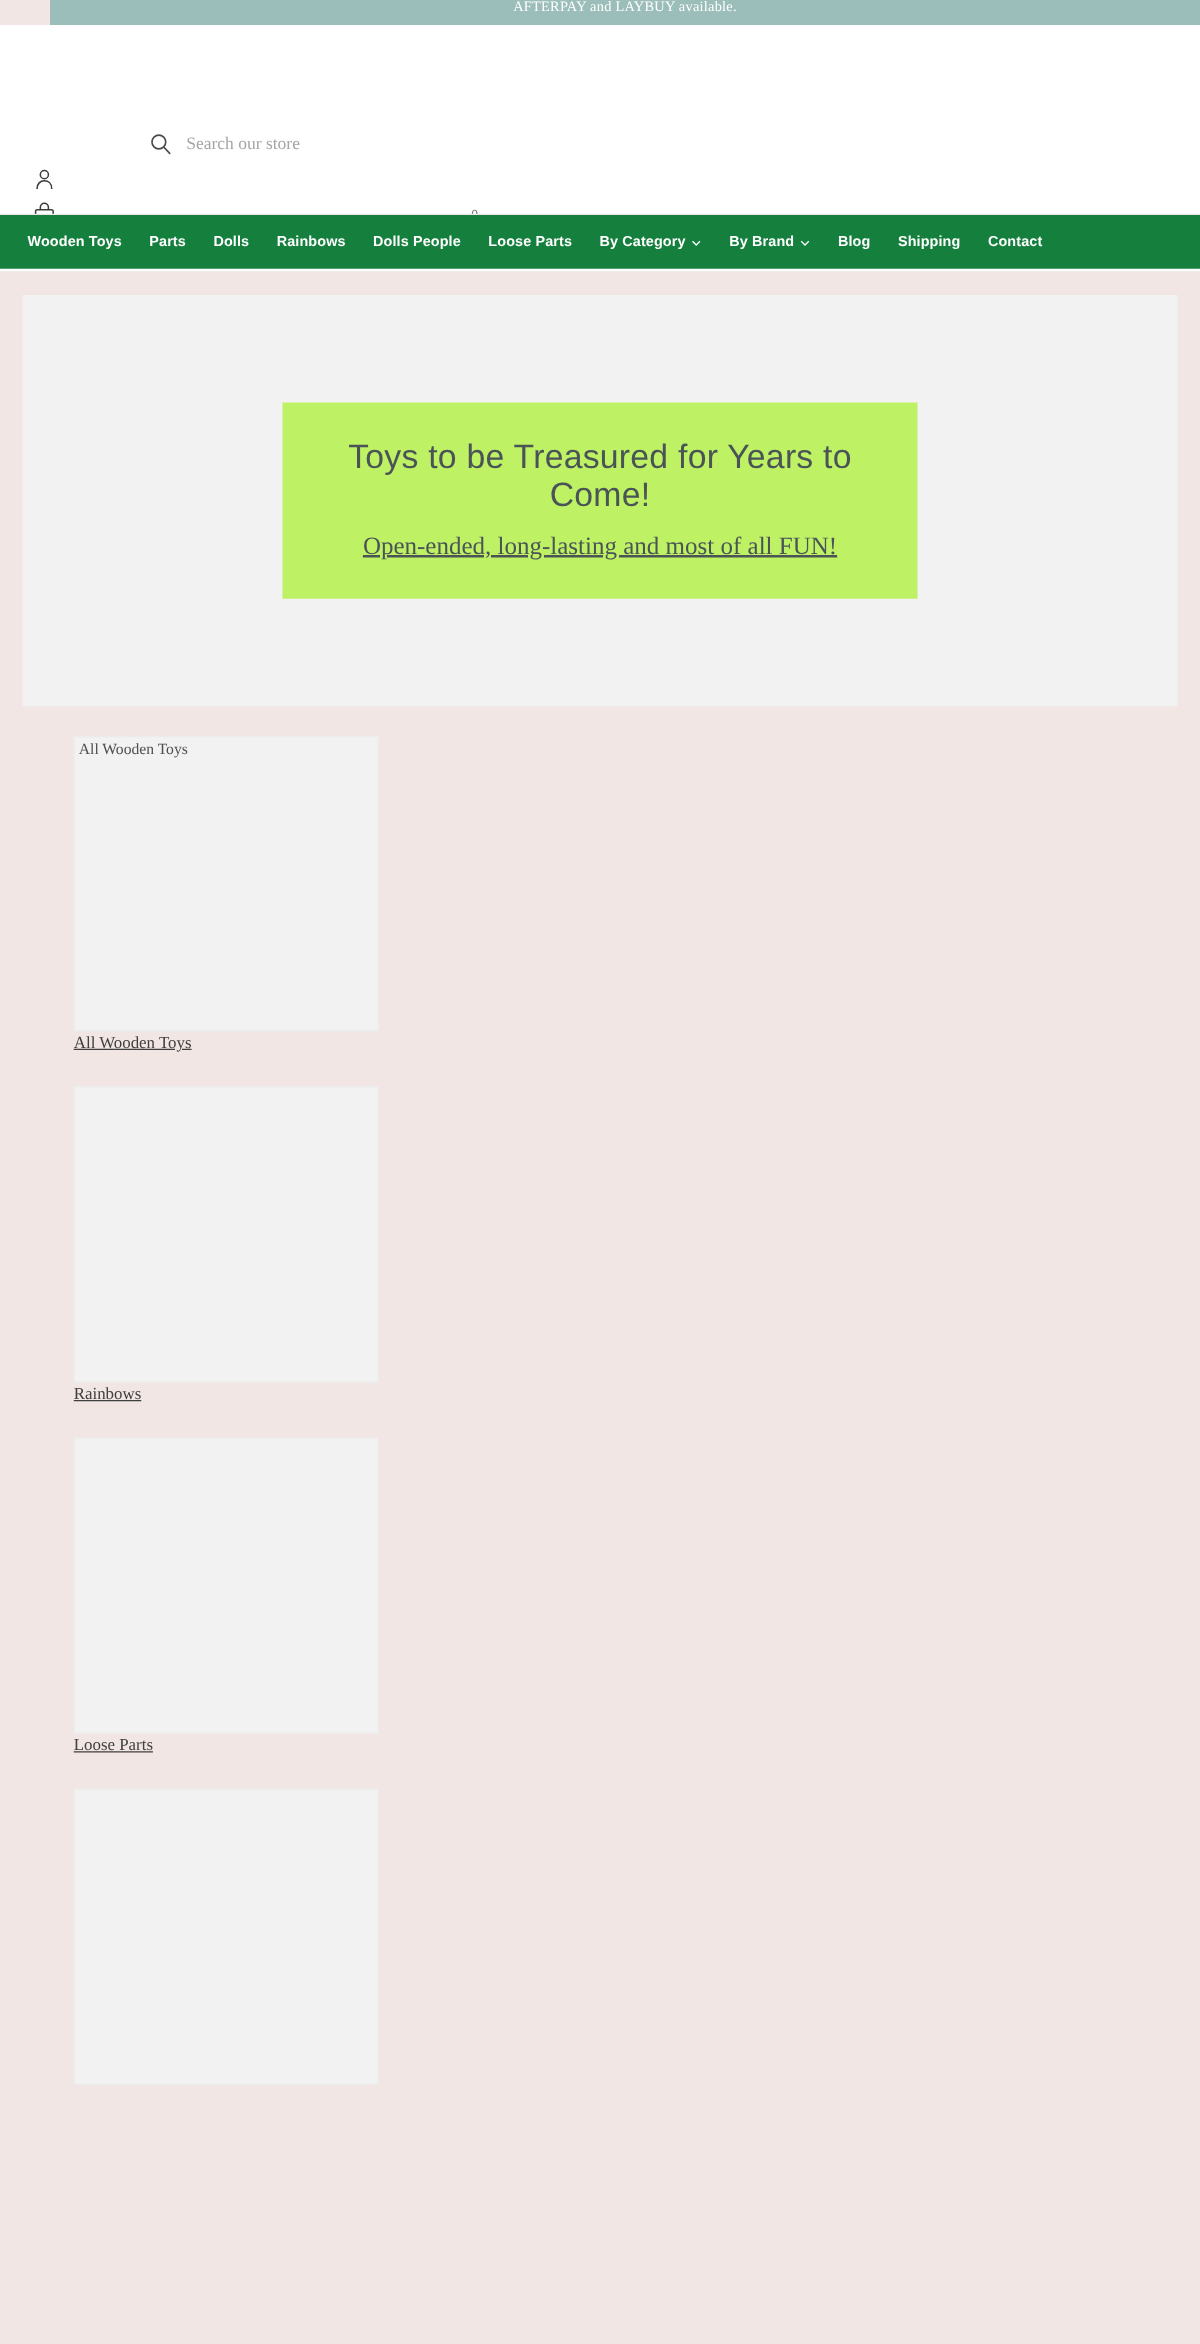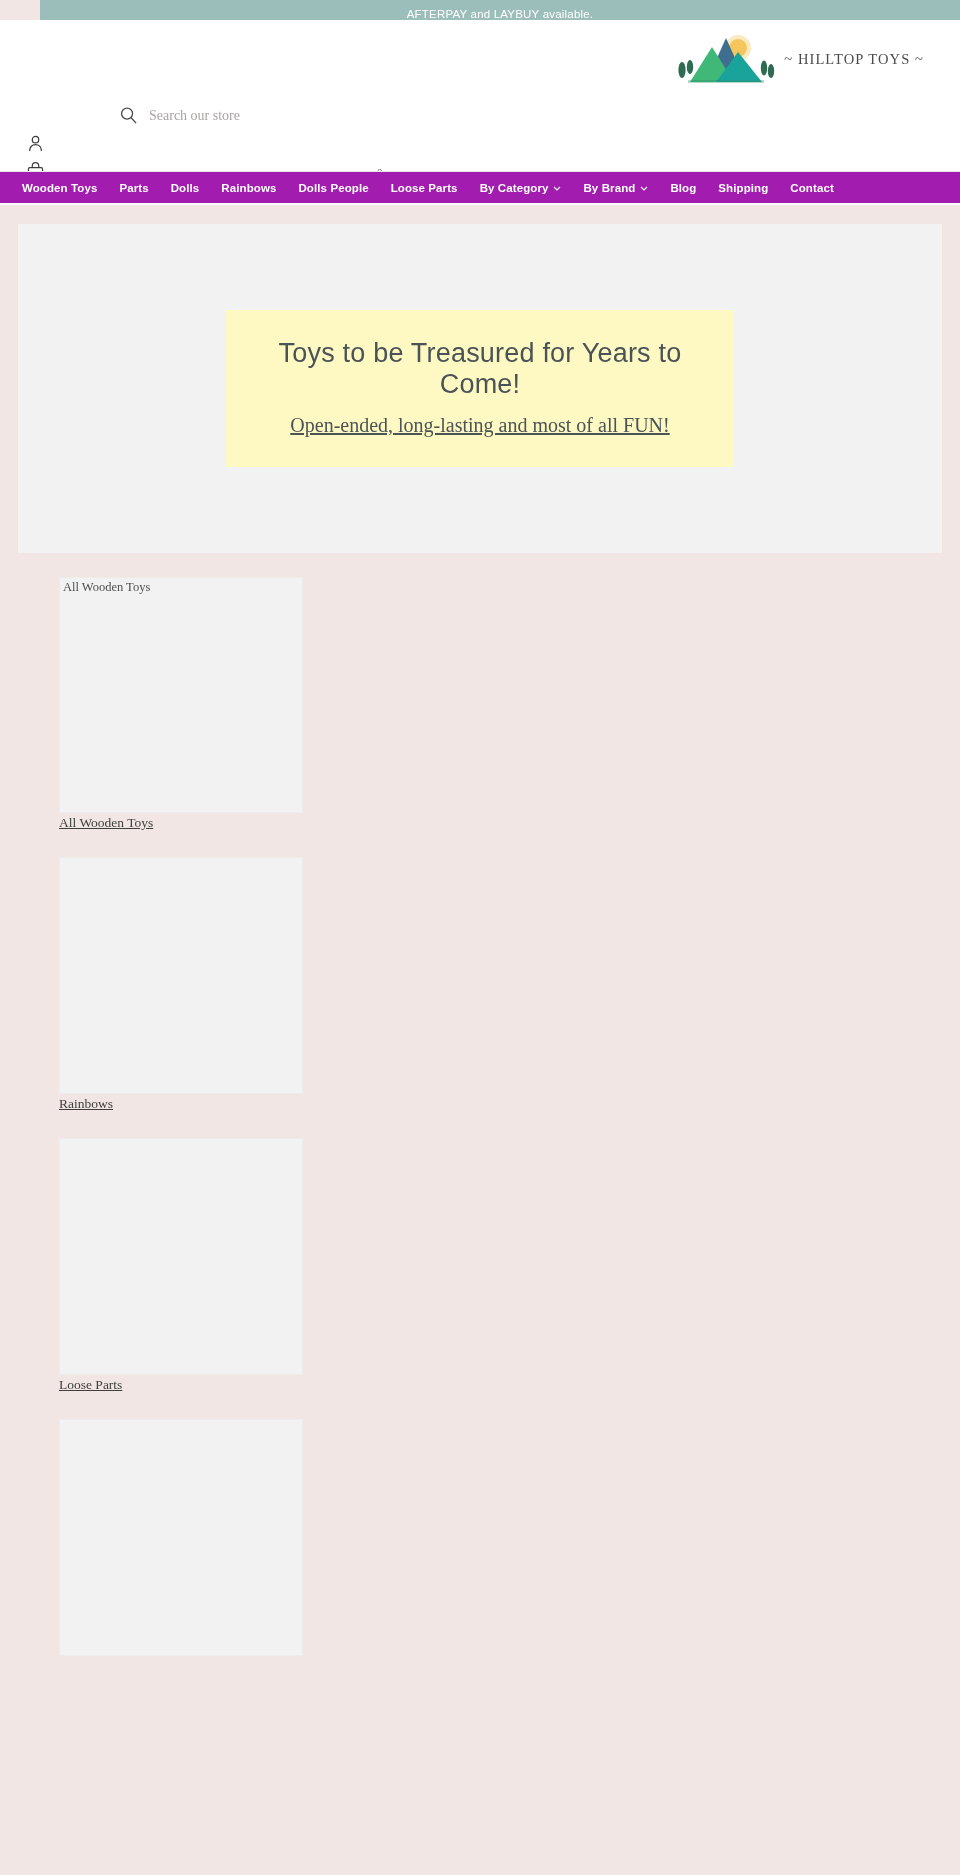--- a/index.html
+++ b/index.html
@@ -10,23 +10,23 @@
     -webkit-font-smoothing: antialiased;
   }
   body { overflow-x: hidden; }
 
   
   .announce {
     background: #9cbebb;
     color: #ffffff;
     height: 20px;
     display: flex;
-    align-items: flex-end;
+    align-items: flex-start;
     justify-content: center;
-    font-family: Liberation Sans, sans-serif;
+    font-family: Liberation Serif, serif;
     font-size: 11.5px;
     letter-spacing: .2px;
     margin-left: 40px;
   }
 
   
   .header {
     background: #ffffff;
     position: relative;
     height: 152px;
@@ -87,22 +87,22 @@
   }
   .header-rule {
     position: absolute;
     left: 0; right: 0; bottom: 0;
     height: 1px;
     background: #e7e7e7;
   }
 
   
   .nav {
-    background: #a21caf;
-    height: 32px;
+    background: #15803d;
+    height: 44px;
     display: flex;
     align-items: center;
     padding-left: 22px;
     position: relative;
   }
   .nav-item {
     color: #ffffff;
     font-size: 11.5px;
     font-weight: bold;
     letter-spacing: .1px;
@@ -125,21 +125,21 @@
   .hero-outer { padding: 20px 18px 0 18px; background: #f1e6e3; }
   .hero {
     background: #f2f2f2;
     height: 329px;
     display: flex;
     align-items: center;
     justify-content: center;
     position: relative;
   }
   .hero-card {
-    background: #fef9c3;
+    background: #bef264;
     width: 508px;
     padding: 28px 20px 30px 20px;
     text-align: center;
   }
   .hero-title {
     font-size: 27px;
     color: #4a5457;
     font-weight: normal;
     letter-spacing: .2px;
     line-height: 1.15;
@@ -188,35 +188,20 @@
 </style>
 </head>
 <body>
 
 <div class="announce">
   <span>AFTERPAY and LAYBUY available.</span>
 </div>
 
 <header class="header">
 
-  <a class="logo-wrap">
-    <svg class="logo-mark" viewBox="0 0 108 58">
-      <circle cx="70" cy="18" r="13" fill="#f6d88a" opacity="0.55"></circle>
-      <circle cx="70" cy="18" r="9" fill="#f2c04a" opacity="0.85"></circle>
-      <path d="M40 48 L58 8 L76 48 Z" fill="#3f6f8f"></path>
-      <path d="M22 52 L44 17 L66 52 Z" fill="#3fb878"></path>
-      <path d="M48 52 L70 22 L94 52 Z" fill="#1aa39a"></path>
-      <ellipse cx="14" cy="40" rx="3.6" ry="8" fill="#2f6b52"></ellipse>
-      <ellipse cx="22" cy="37" rx="3.2" ry="7" fill="#2f6b52"></ellipse>
-      <ellipse cx="96" cy="38" rx="3.2" ry="7.5" fill="#2f6b52"></ellipse>
-      <ellipse cx="103" cy="41" rx="3.2" ry="7" fill="#2f6b52"></ellipse>
-      <rect x="20" y="50" width="76" height="3" fill="#2e8b6e" opacity="0.35"></rect>
-    </svg>
-    <span class="logo-text">~ HILLTOP  TOYS ~</span>
-  </a>
 
   <div class="search-row">
     <svg class="search-icon" viewBox="0 0 20 20" fill="none" stroke="#4a4a4a" stroke-width="1.4">
       <circle cx="8.5" cy="8" r="5.8"></circle>
       <line x1="12.8" y1="12.4" x2="18" y2="18"></line>
     </svg>
     <input class="search-input" type="text" placeholder="Search our store" style="">
   </div>
 
   <div class="icon-col">

